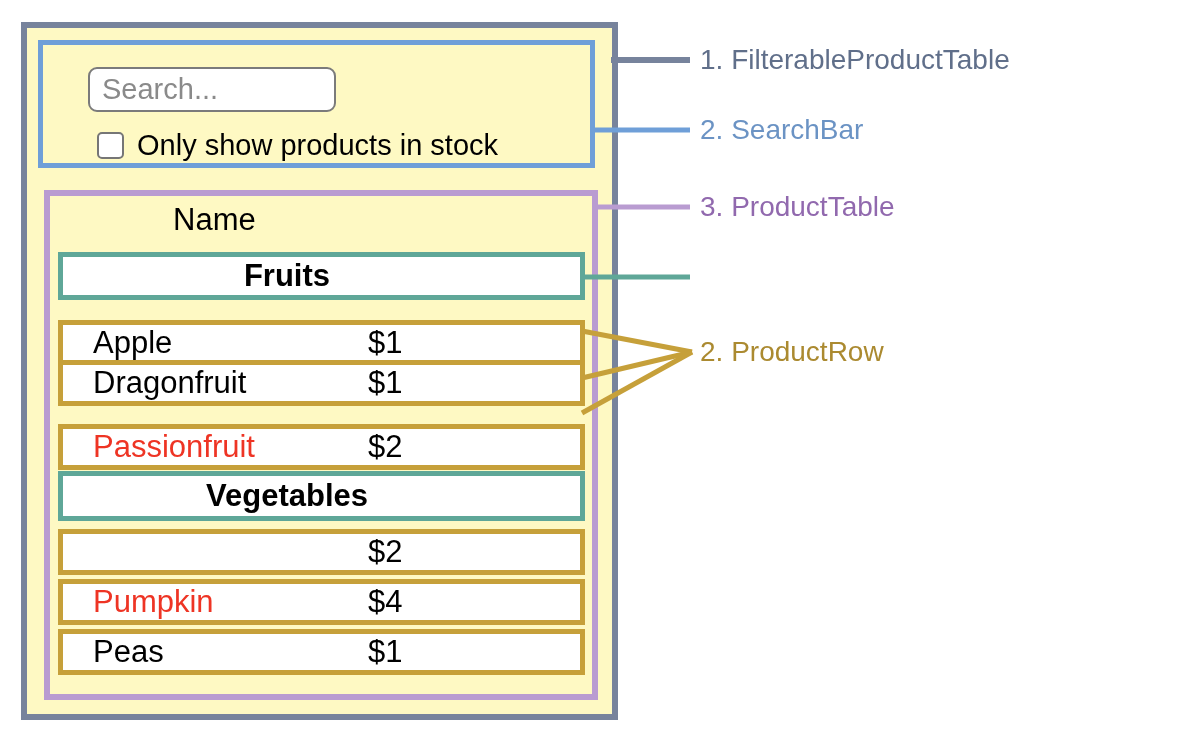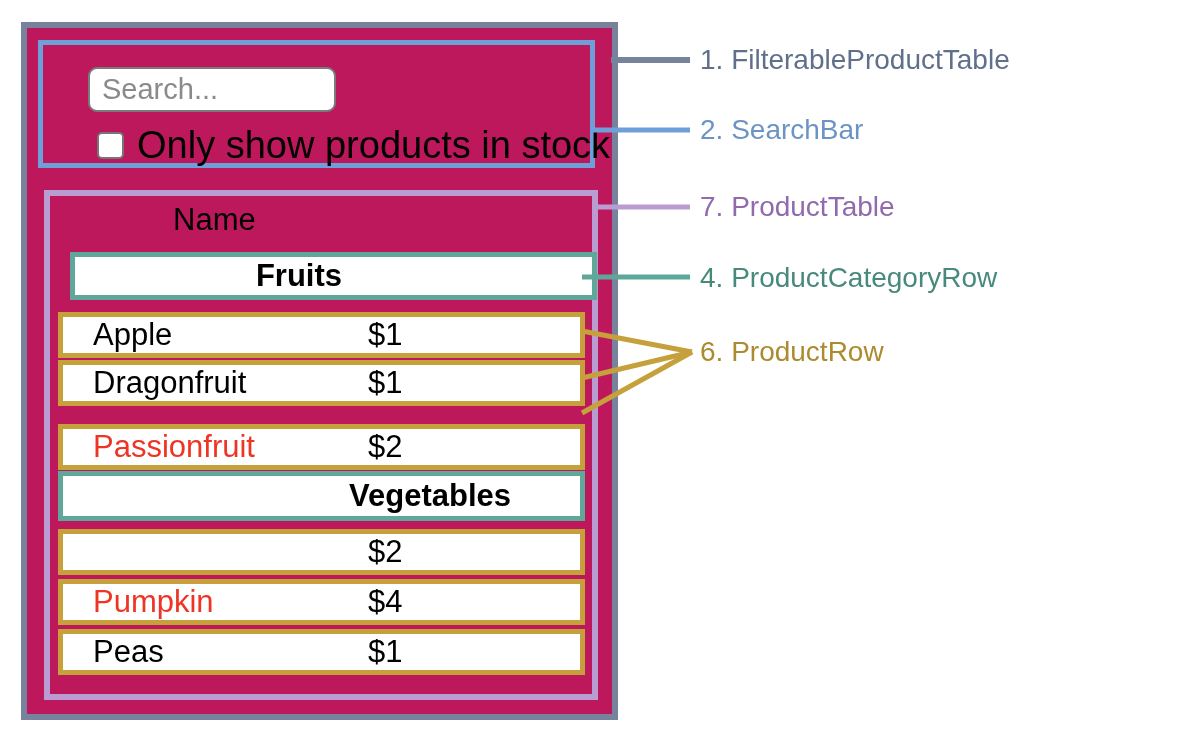--- a/index.html
+++ b/index.html
@@ -4,39 +4,39 @@
 <style>
   * { margin: 0; padding: 0; box-sizing: border-box; }
   html, body { background: #ffffff; }
   body {
     font-family: "Liberation Sans", "DejaVu Sans", sans-serif;
     width: 1200px; height: 744px; position: relative; overflow: hidden;
   }
   .canvas { position: absolute; left: 0; top: 0; width: 1200px; height: 744px; }
 
   
-  .box { position: absolute; background: #be185d; }
+  .box { position: absolute; background: #fef9c3; }
   .outer-box      { left: 21px;  top: 22px;  width: 597px; height: 698px; border: 6px solid #77839c; }
   .searchbar-box  { left: 38px;  top: 40px;  width: 557px; height: 128px; border: 5px solid #6f9fd8; }
   .table-box      { left: 44px;  top: 190px; width: 554px; height: 510px; border: 6px solid #b99cd1; }
 
   
   .search-input {
     position: absolute; left: 45px; top: 22px; width: 248px; height: 45px;
     border: 2px solid #7b7b7b; border-radius: 9px; font-size: 29px;
     font-family: "Liberation Sans", sans-serif; color: #444; padding: 0 12px;
     outline: none; background: #fff;
   }
   .search-input::placeholder { color: #8a8a8a; opacity: 1; }
   .check-row { position: absolute; left: 54px; top: 84px; height: 32px; display: flex; align-items: center; gap: 13px; }
   .checkbox {
     width: 27px; height: 27px; border: 2px solid #767676; border-radius: 5px;
     background: #fff; flex: 0 0 auto;
   }
-  .check-label { font-size: 38px; color: #000; white-space: nowrap; }
+  .check-label { font-size: 29px; color: #000; white-space: nowrap; }
 
   
   .th { position: absolute; font-size: 31px; font-weight: normal; color: #000; line-height: 44px; white-space: nowrap; }
   .th-name  { left: 123px; top: 2px; }
   .th-price { left: 333px; top: 16px; margin-top: 31px; }
 
   .cat-row {
     position: absolute; left: 8px; width: 527px; height: 48px;
     border: 5px solid #5fa798; background: #fff;
   }
@@ -47,26 +47,26 @@
   }
   .prod-row {
     position: absolute; left: 8px; width: 527px; height: 46px;
     border: 5px solid #c6a03a; background: #fff;
   }
   .prod-row .p-name  { position: absolute; left: 30px;  top: 0; line-height: 36px; font-size: 31px; color: #000; white-space: nowrap; }
   .prod-row .p-price { position: absolute; left: 305px; top: 0; line-height: 36px; font-size: 31px; color: #000; white-space: nowrap; }
   .prod-row .oos { color: #ee3424; }
 
   
-  .rowpos-cat-fruits  { top: 56px; margin-left: 12px; }
-  .rowpos-apple       { top: 116px; padding-left: 15px; }
+  .rowpos-cat-fruits  { top: 56px; }
+  .rowpos-apple       { top: 124px; padding-left: 15px; }
   .rowpos-dragonfruit { top: 164px; }
   .rowpos-passionfruit{ top: 216px; margin-top: 12px; }
   .rowpos-cat-veg     { top: 275px; height: 50px; }
-  .rowpos-cat-veg .cat-label { height: 40px; line-height: 40px; text-align: right; }
+  .rowpos-cat-veg .cat-label { height: 40px; line-height: 40px; }
   .rowpos-spinach     { top: 333px; }
   .rowpos-pumpkin     { top: 383px; }
   .rowpos-peas        { top: 433px; }
 
   
   .lines-svg { position: absolute; left: 0; top: 0; width: 1200px; height: 744px; pointer-events: none; }
 
   
   .legend-item { position: absolute; left: 700px; height: 40px; line-height: 40px; font-size: 28px; white-space: nowrap; }
   .lg1 { top: 40px;  color: #606f8a; }
@@ -133,17 +133,16 @@
     <line x1="592" y1="130" x2="690" y2="130" stroke="#6f9fd8" stroke-width="5"></line>
     <line x1="597" y1="207" x2="690" y2="207" stroke="#b99cd1" stroke-width="5"></line>
     <line x1="582" y1="277" x2="690" y2="277" stroke="#5fa798" stroke-width="5"></line>
     <line x1="582" y1="331" x2="692" y2="352" stroke="#c6a03a" stroke-width="5"></line>
     <line x1="582" y1="378" x2="692" y2="352" stroke="#c6a03a" stroke-width="5"></line>
     <line x1="582" y1="413" x2="692" y2="352" stroke="#c6a03a" stroke-width="5"></line>
   </svg>
 
   <div class="legend-item lg1">1. FilterableProductTable</div>
   <div class="legend-item lg2">2. SearchBar</div>
-  <div class="legend-item lg3">7. ProductTable</div>
-  <div class="legend-item lg4">4. ProductCategoryRow</div>
-  <div class="legend-item lg5">6. ProductRow</div>
+  <div class="legend-item lg3">3. ProductTable</div>
+  <div class="legend-item lg5">2. ProductRow</div>
 
 </div>
 
 </body></html>

